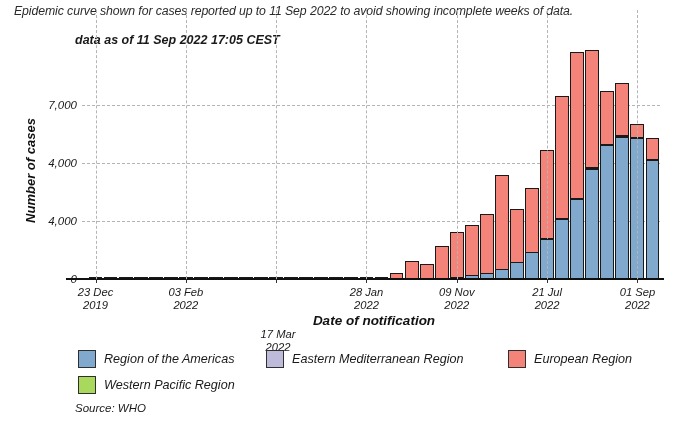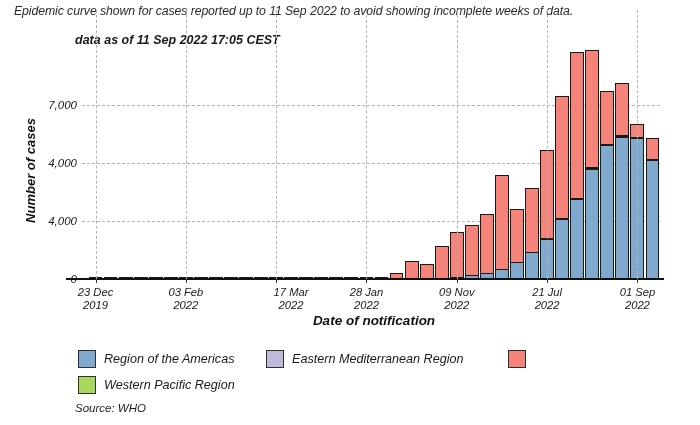--- a/index.html
+++ b/index.html
@@ -435,21 +435,21 @@
       <div class="axis-line"></div>
       <div class="plot-inner" id="xtick-layer" style="overflow:visible">
           <div class="vgrid" style="left: 7.52632px;"></div>
           <div class="xtick-mark" style="left: 7.52632px;"></div>
           <div class="xtick" style="left: 7.52632px;"><span>23 Dec</span><span class="yr">2019</span></div>
           <div class="vgrid" style="left: 97.8421px;"></div>
           <div class="xtick-mark" style="left: 97.8421px;"></div>
           <div class="xtick" style="left: 97.8421px;"><span>03 Feb</span><span class="yr">2022</span></div>
           <div class="vgrid" style="left: 188.158px;"></div>
           <div class="xtick-mark" style="left: 188.158px;"></div>
-          <div class="xtick" style="left: 203px;"><span>17 Mar</span><span class="yr">2022</span></div>
+          <div class="xtick" style="left: 190px; margin-top: 42px;"><span>17 Mar</span><span class="yr">2022</span></div>
           <div class="vgrid" style="left: 278.474px;"></div>
           <div class="xtick-mark" style="left: 278.474px;"></div>
           <div class="xtick" style="left: 278.474px;"><span>28 Jan</span><span class="yr">2022</span></div>
           <div class="vgrid" style="left: 368.789px;"></div>
           <div class="xtick-mark" style="left: 368.789px;"></div>
           <div class="xtick" style="left: 368.789px;"><span>09 Nov</span><span class="yr">2022</span></div>
           <div class="vgrid" style="left: 459.105px;"></div>
           <div class="xtick-mark" style="left: 459.105px;"></div>
           <div class="xtick" style="left: 459.105px;"><span>21 Jul</span><span class="yr">2022</span></div>
           <div class="vgrid" style="left: 549.421px;"></div>
@@ -465,20 +465,21 @@
       <div class="legend-item">
         <span class="swatch" style="background: rgb(129, 169, 206);"></span>
         <span class="legend-label">Region of the Americas</span>
       </div>
       <div class="legend-item">
         <span class="swatch" style="background: rgb(190, 186, 218);"></span>
         <span class="legend-label">Eastern Mediterranean Region</span>
       </div>
       <div class="legend-item">
         <span class="swatch" style="background: rgb(244, 131, 122);"></span>
+        <span class="legend-label">European Region</span>
       </div>
       <div class="legend-item">
         <span class="swatch" style="background: rgb(168, 216, 92);"></span>
         <span class="legend-label">Western Pacific Region</span>
       </div>
     </div>
 
   <div class="source">Source: WHO</div>
 
 </div>

